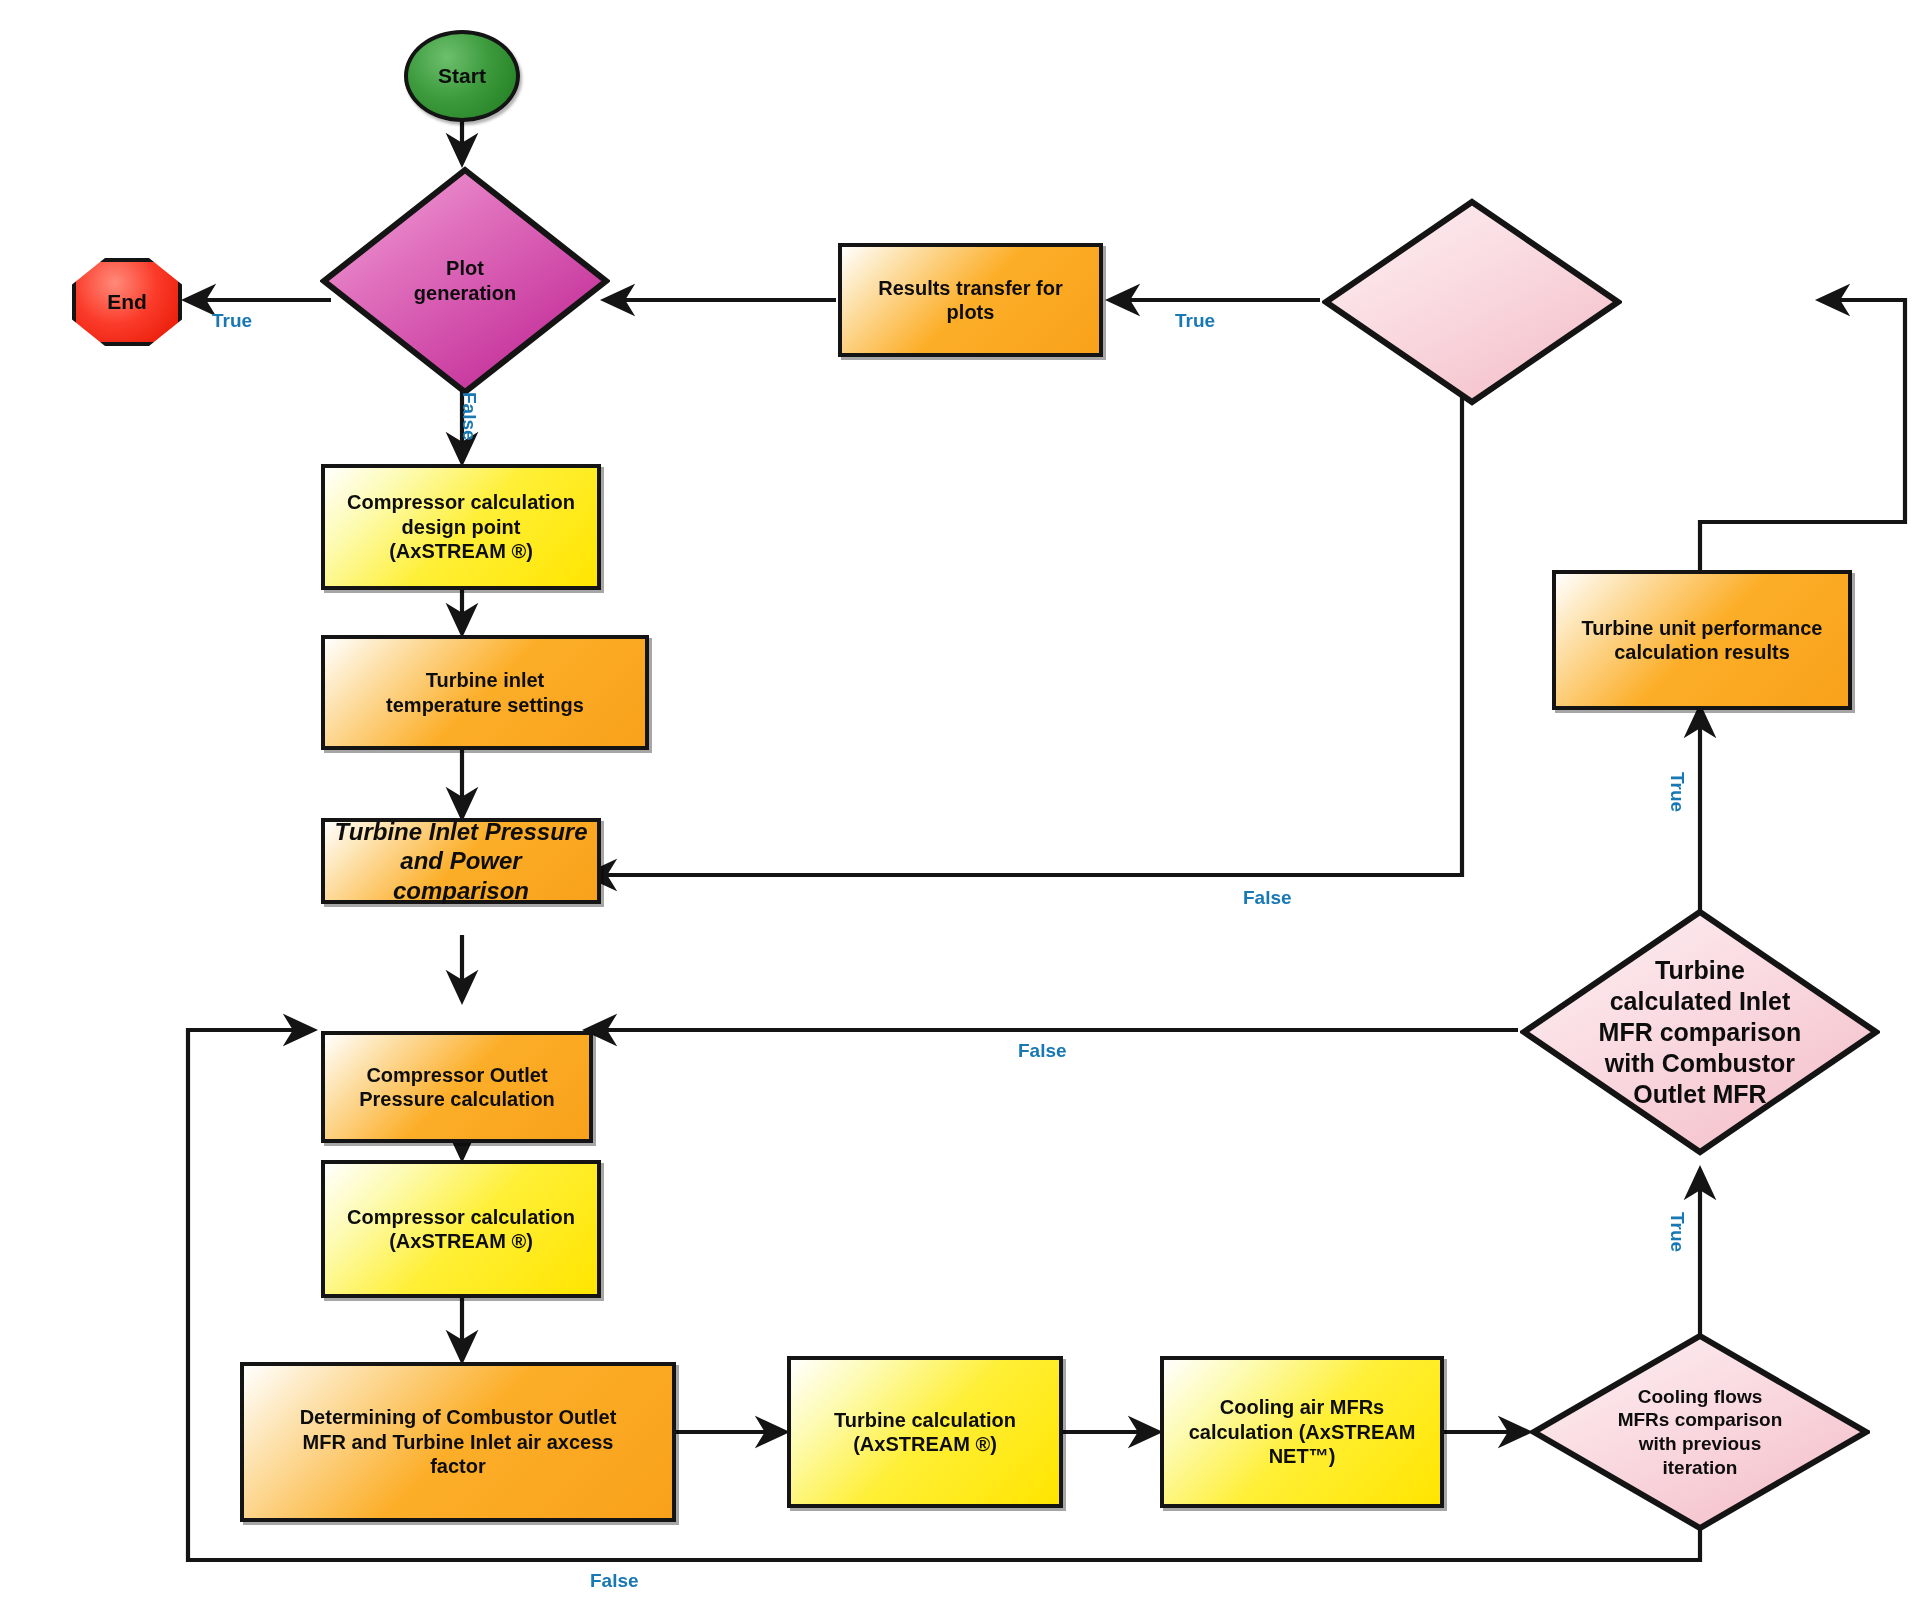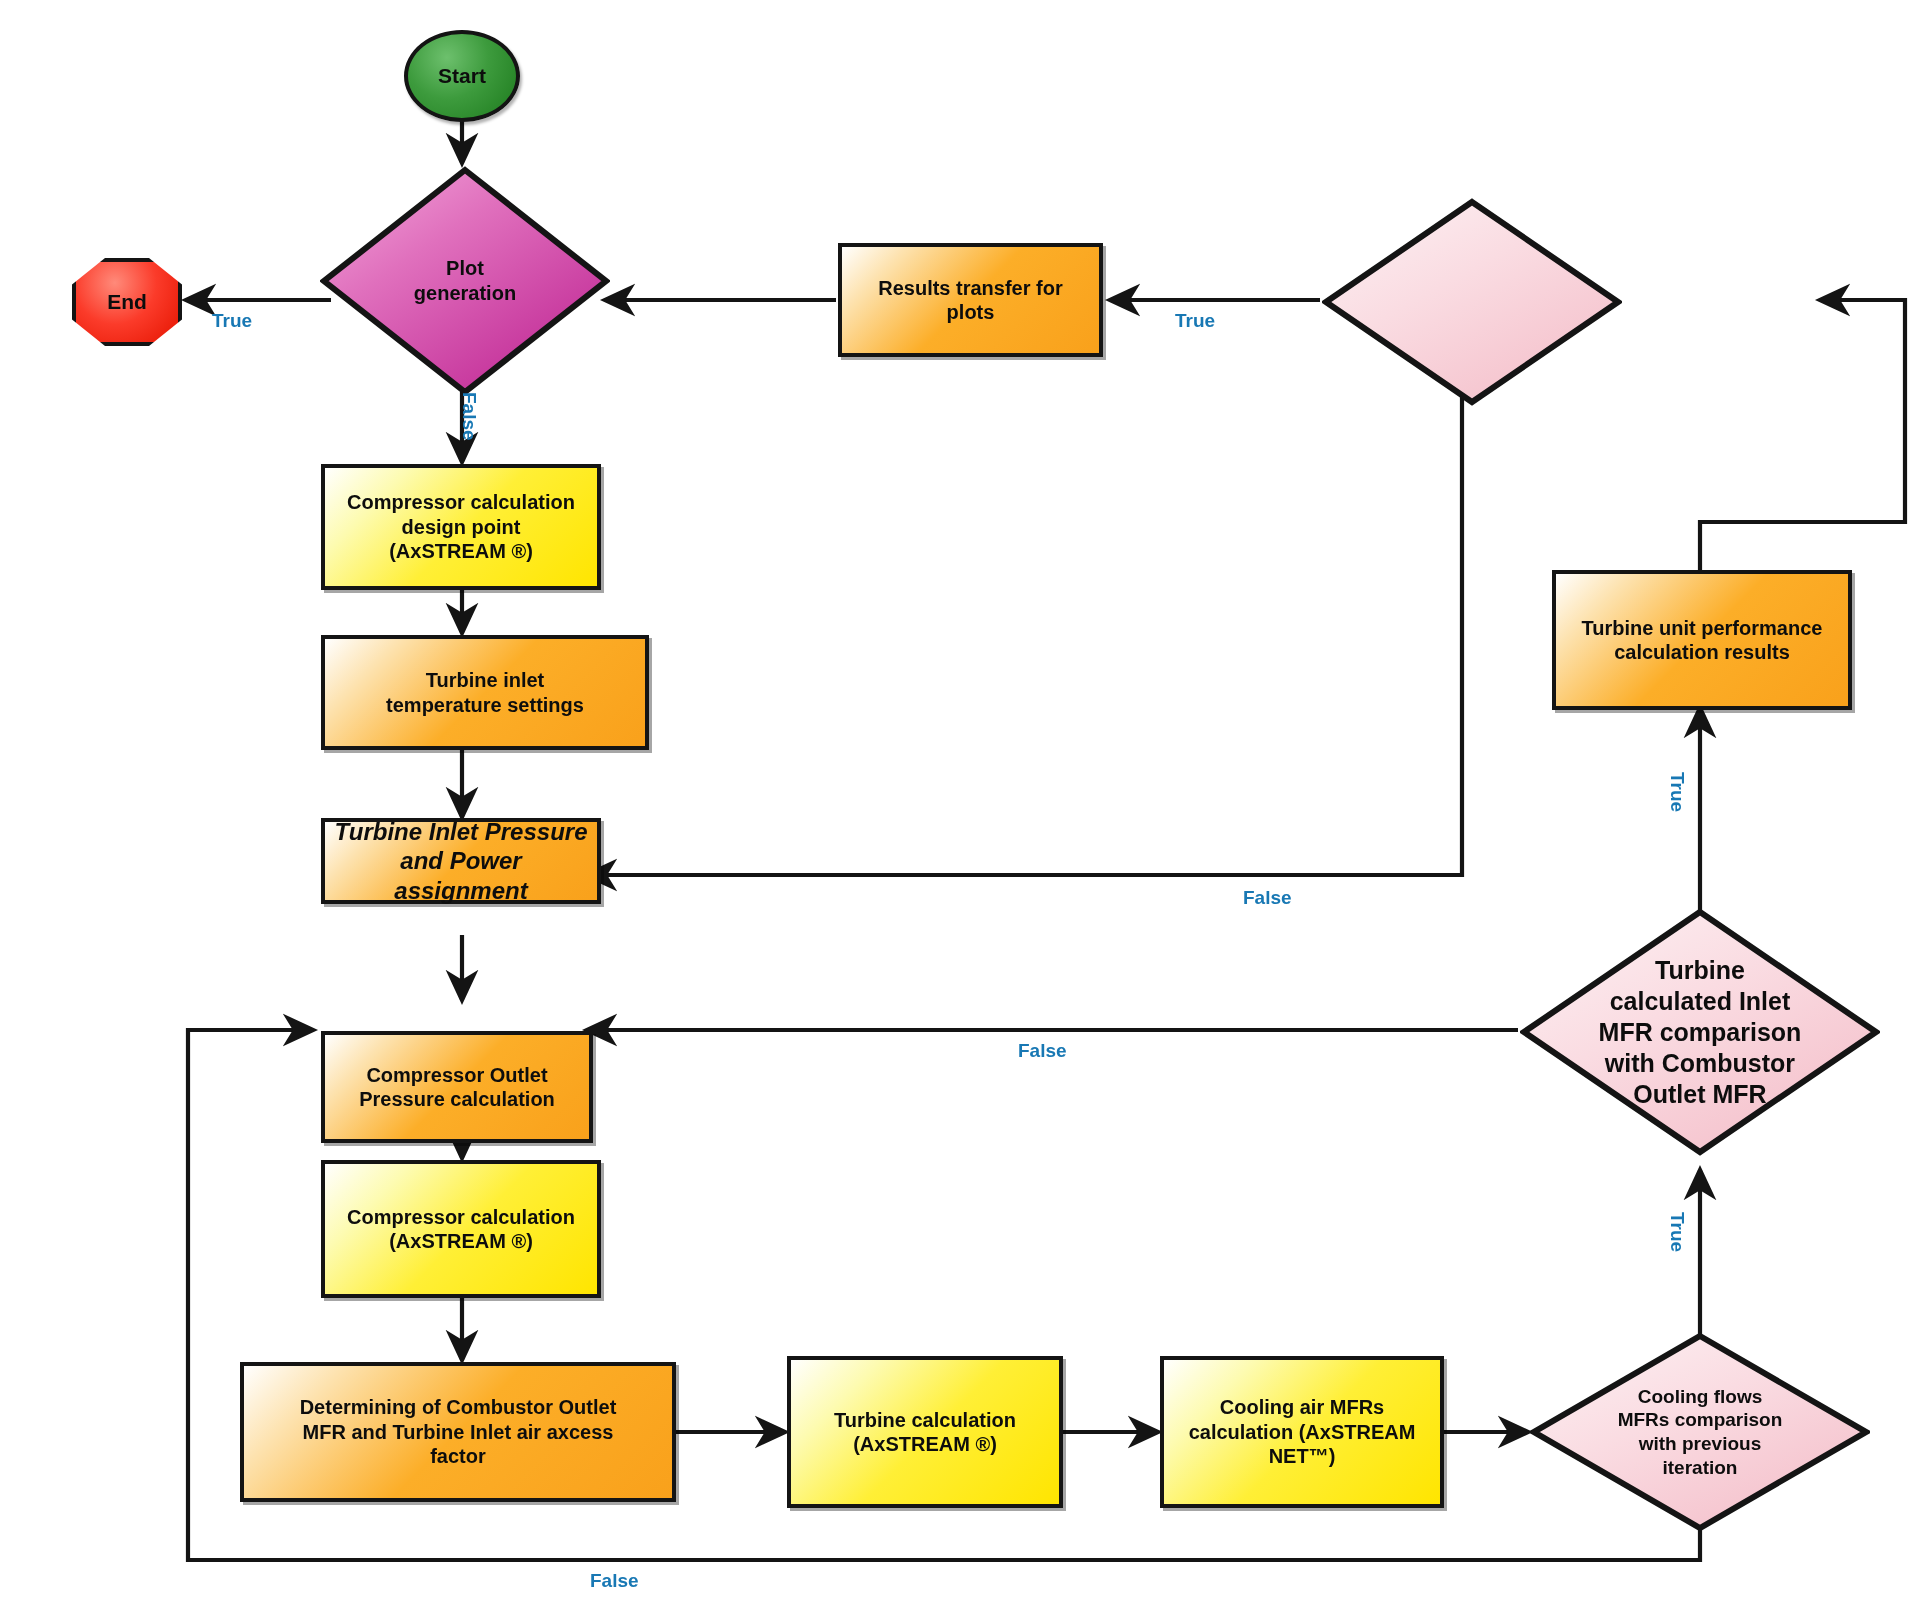--- a/index.html
+++ b/index.html
@@ -210,39 +210,39 @@
   <div class="node box box-orange" style="left:321px; top:635px; width:328px; height:115px; font-size:20px;">
     <div>
       <div>Turbine inlet</div>
       <div>temperature settings</div>
     </div>
   </div>
 
   <div class="node box box-orange" style="left:321px; top:818px; width:280px; height:86px; font-size:24px;font-style:italic;">
     <div>
       <div>Turbine Inlet Pressure</div>
-      <div>and Power assignment</div>
+      <div>and Power comparison</div>
     </div>
   </div>
 
   <div class="node box box-orange" style="left:321px; top:983px; width:272px; height:112px; font-size:20px;margin-top:48px;">
     <div>
       <div>Compressor Outlet</div>
       <div>Pressure calculation</div>
     </div>
   </div>
 
   <div class="node box box-yellow" style="left:321px; top:1160px; width:280px; height:138px; font-size:20px;">
     <div>
       <div>Compressor calculation</div>
       <div>(AxSTREAM ®)</div>
     </div>
   </div>
 
-  <div class="node box box-orange" style="left:240px; top:1362px; width:436px; height:140px; font-size:20px;">
+  <div class="node box box-orange" style="left:240px; top:1362px; width:436px; height:160px; font-size:20px;">
     <div>
       <div>Determining of Combustor Outlet</div>
       <div>MFR and Turbine Inlet air axcess</div>
       <div>factor</div>
     </div>
   </div>
 
   <div class="node box box-yellow" style="left:787px; top:1356px; width:276px; height:152px; font-size:20px;">
     <div>
       <div>Turbine calculation</div>

